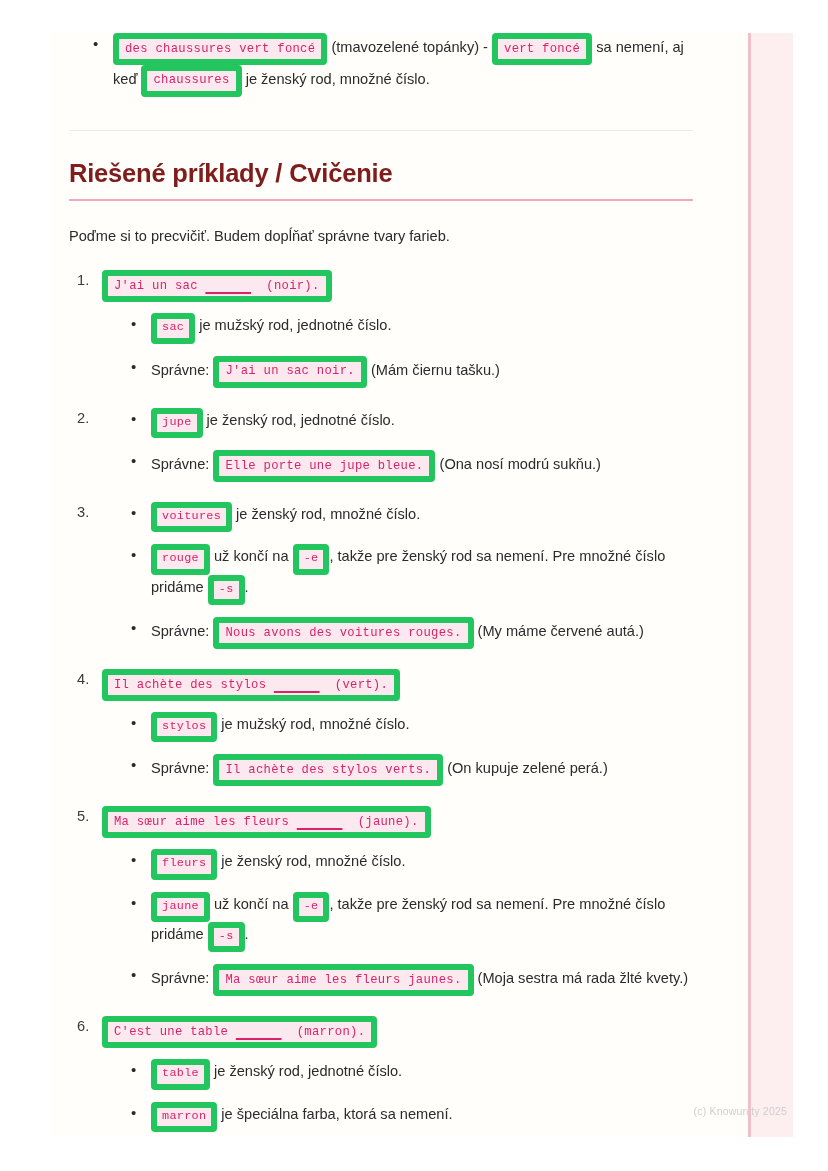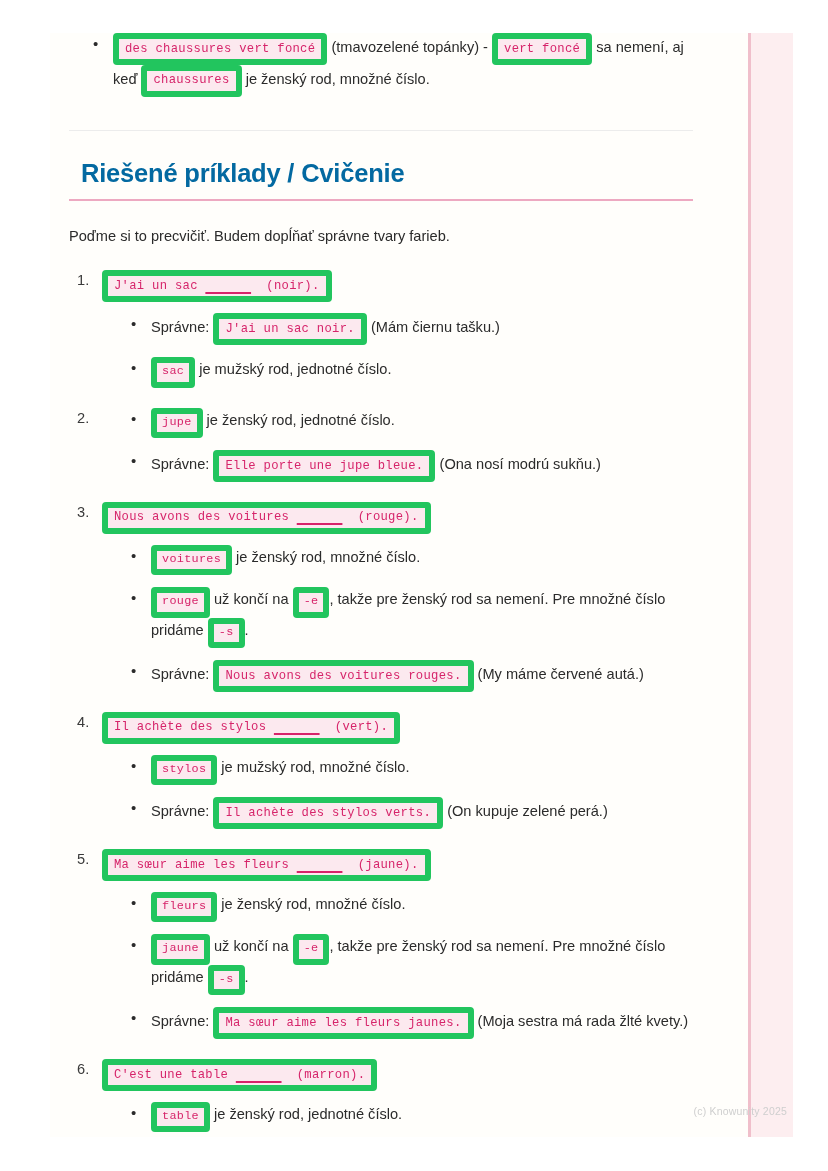--- a/index.html
+++ b/index.html
@@ -114,25 +114,25 @@
   }
 
   hr.divider {
     border: none;
     border-top: 1px solid #ececec;
     margin: 33px 0 0 0;
   }
 
   
   h2.section-title {
-    color: #0369a1;
+    color: #7f1d1d;
     font-size: 25.5px;
     font-weight: bold;
     letter-spacing: -0.2px;
-    margin: 28px 0 0 12px;
+    margin: 28px 0 0 0;
     padding: 0 0 11px 0;
     font-family: "Liberation Sans", sans-serif;
   }
   .title-rule {
     height: 2px;
     background: #eda9c1;
     margin: 0 0 24px 0;
   }
 
   p.lead {
@@ -224,32 +224,31 @@
 
       <h2 class="section-title">Riešené príklady / Cvičenie</h2>
       <div class="title-rule"></div>
 
       <p class="txt lead">Poďme si to precvičiť. Budem dopĺňať správne tvary farieb.</p>
 
       <ol class="exercises" id="exercise-list">
           <li>
             <div class="txt q-line"><code class="chip">J'ai un sac <span class="blank">______</span>  (noir).</code></div>
             <ul class="sub-list">
+              <li class="txt"><code class="chip sm">sac</code> <span>je mužský rod, jednotné číslo.</span></li>
               <li class="txt"><span>Správne:</span> <code class="chip">J'ai un sac noir.</code> <span>(Mám čiernu tašku.)</span></li>
-              <li class="txt"><code class="chip sm">sac</code> <span>je mužský rod, jednotné číslo.</span></li>
             </ul>
           </li>
           <li>
             <ul class="sub-list">
               <li class="txt"><code class="chip sm">jupe</code> <span>je ženský rod, jednotné číslo.</span></li>
               <li class="txt"><span>Správne:</span> <code class="chip">Elle porte une jupe bleue.</code> <span>(Ona nosí modrú sukňu.)</span></li>
             </ul>
           </li>
           <li>
-            <div class="txt q-line"><code class="chip">Nous avons des voitures <span class="blank">______</span>  (rouge).</code></div>
             <ul class="sub-list">
               <li class="txt"><code class="chip sm">voitures</code> <span>je ženský rod, množné číslo.</span></li>
               <li class="txt"><code class="chip sm">rouge</code> <span>už končí na</span> <code class="chip sm">-e</code><span>, takže pre ženský rod sa nemení. Pre množné číslo pridáme</span> <code class="chip sm">-s</code><span>.</span></li>
               <li class="txt"><span>Správne:</span> <code class="chip">Nous avons des voitures rouges.</code> <span>(My máme červené autá.)</span></li>
             </ul>
           </li>
           <li>
             <div class="txt q-line"><code class="chip">Il achète des stylos <span class="blank">______</span>  (vert).</code></div>
             <ul class="sub-list">
               <li class="txt"><code class="chip sm">stylos</code> <span>je mužský rod, množné číslo.</span></li>

